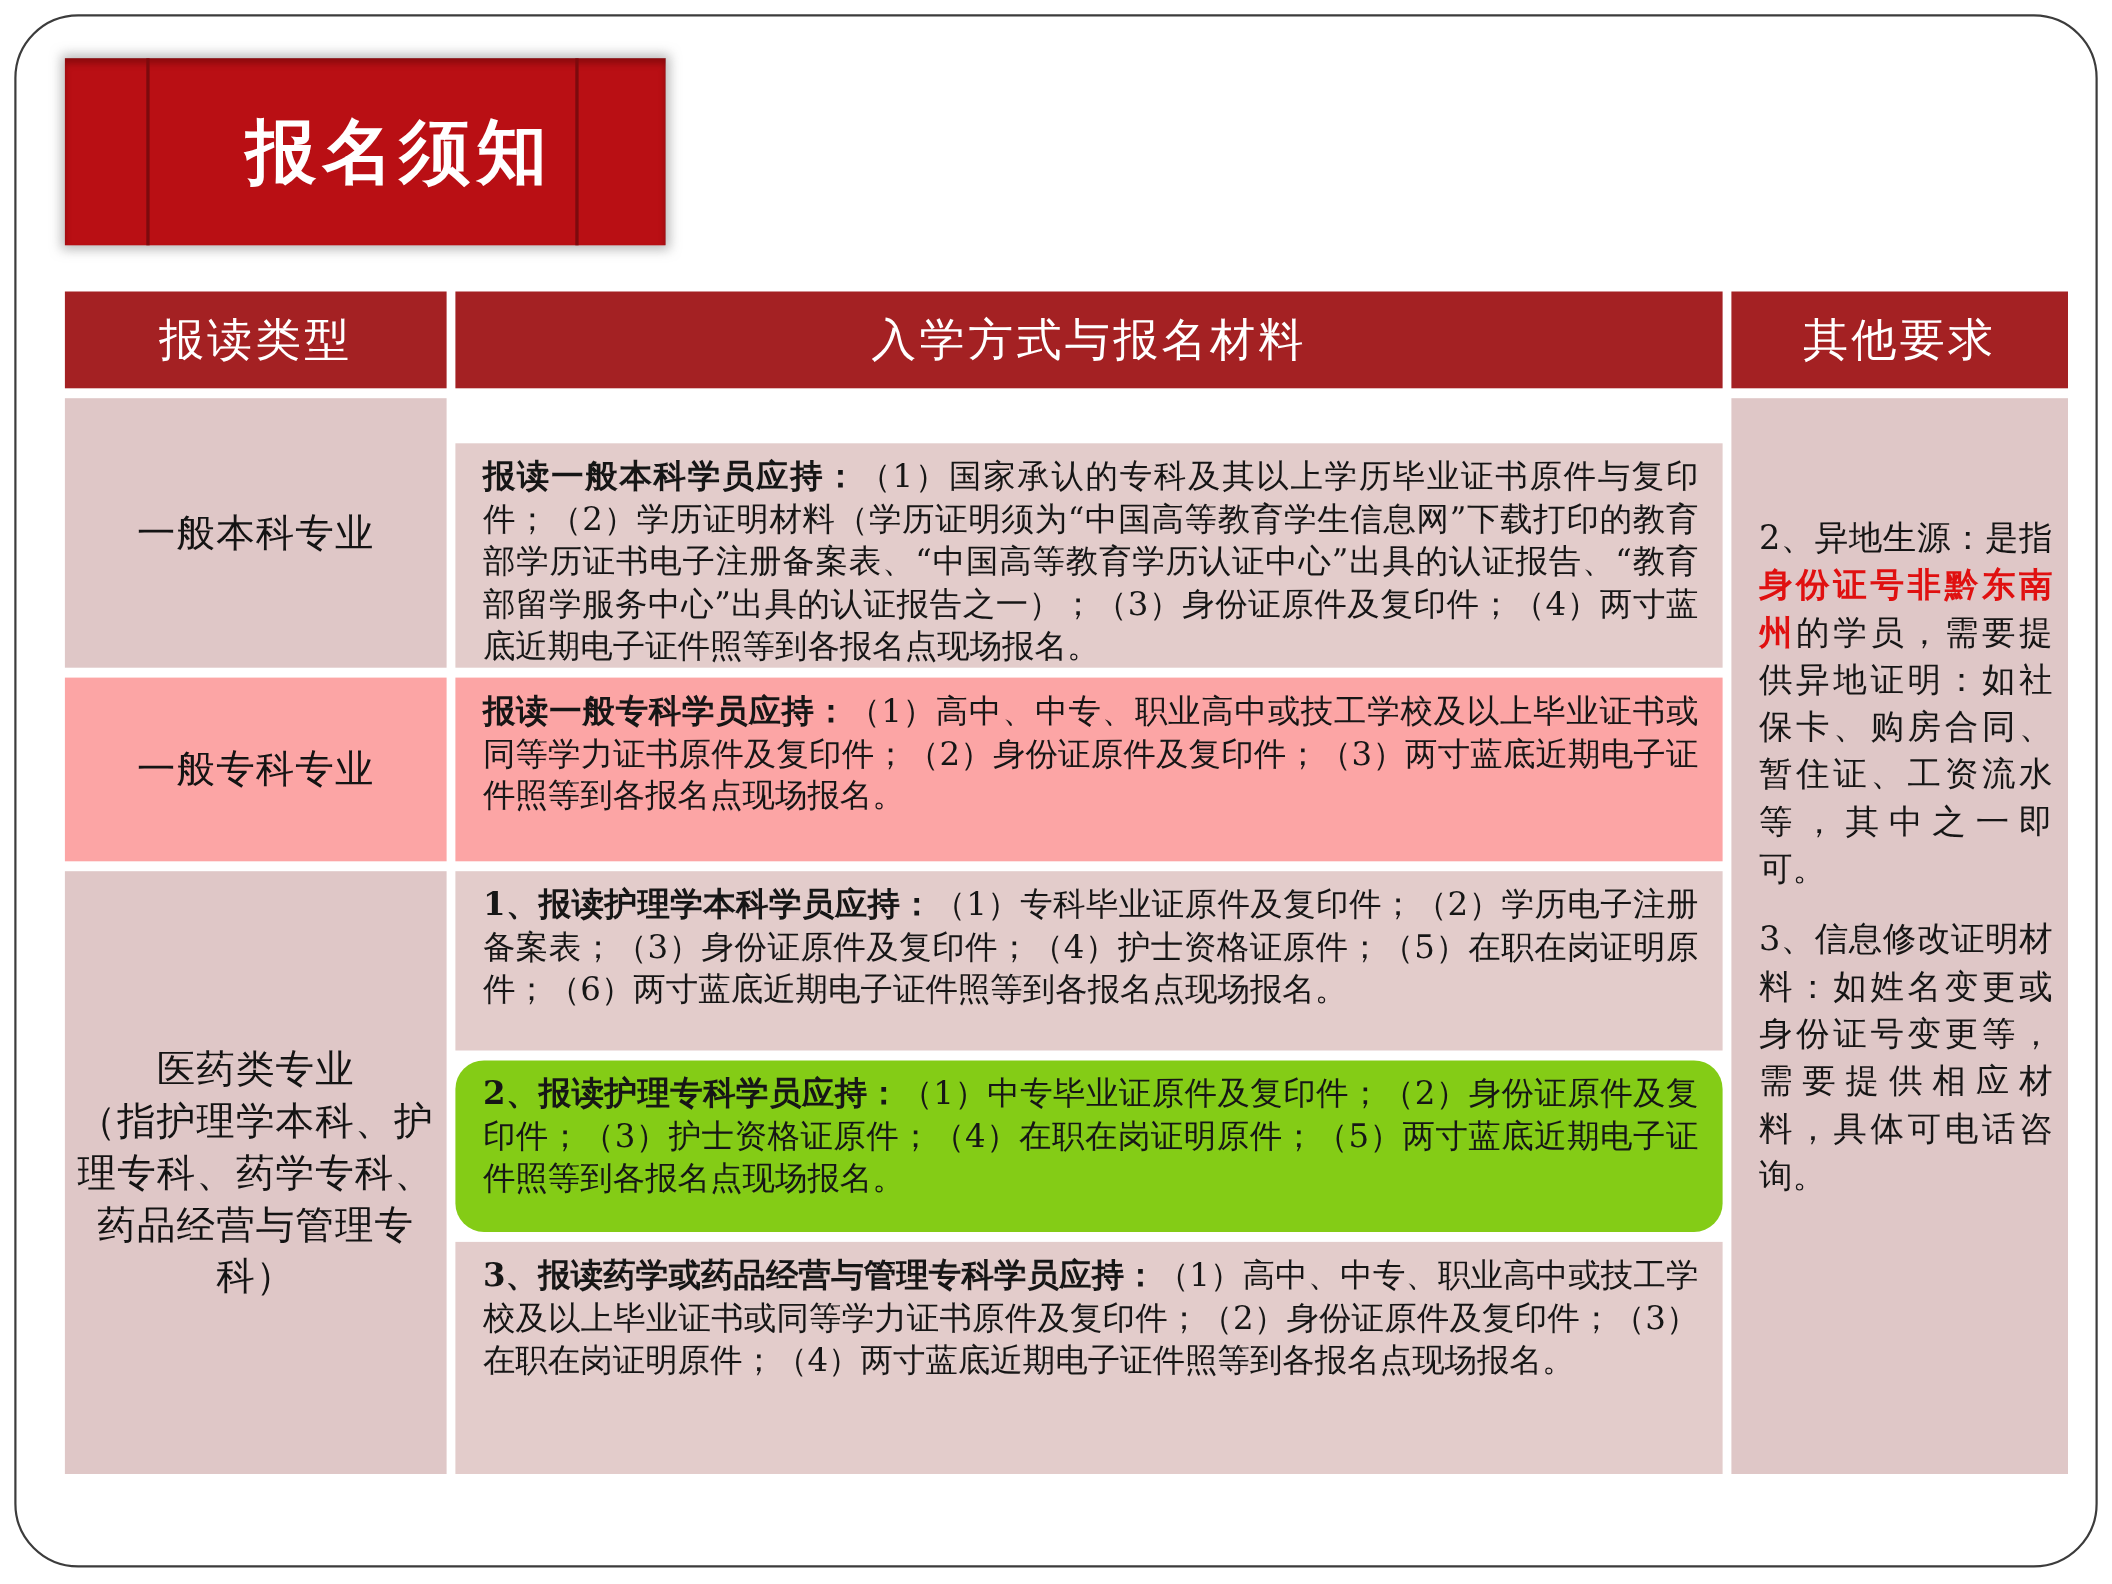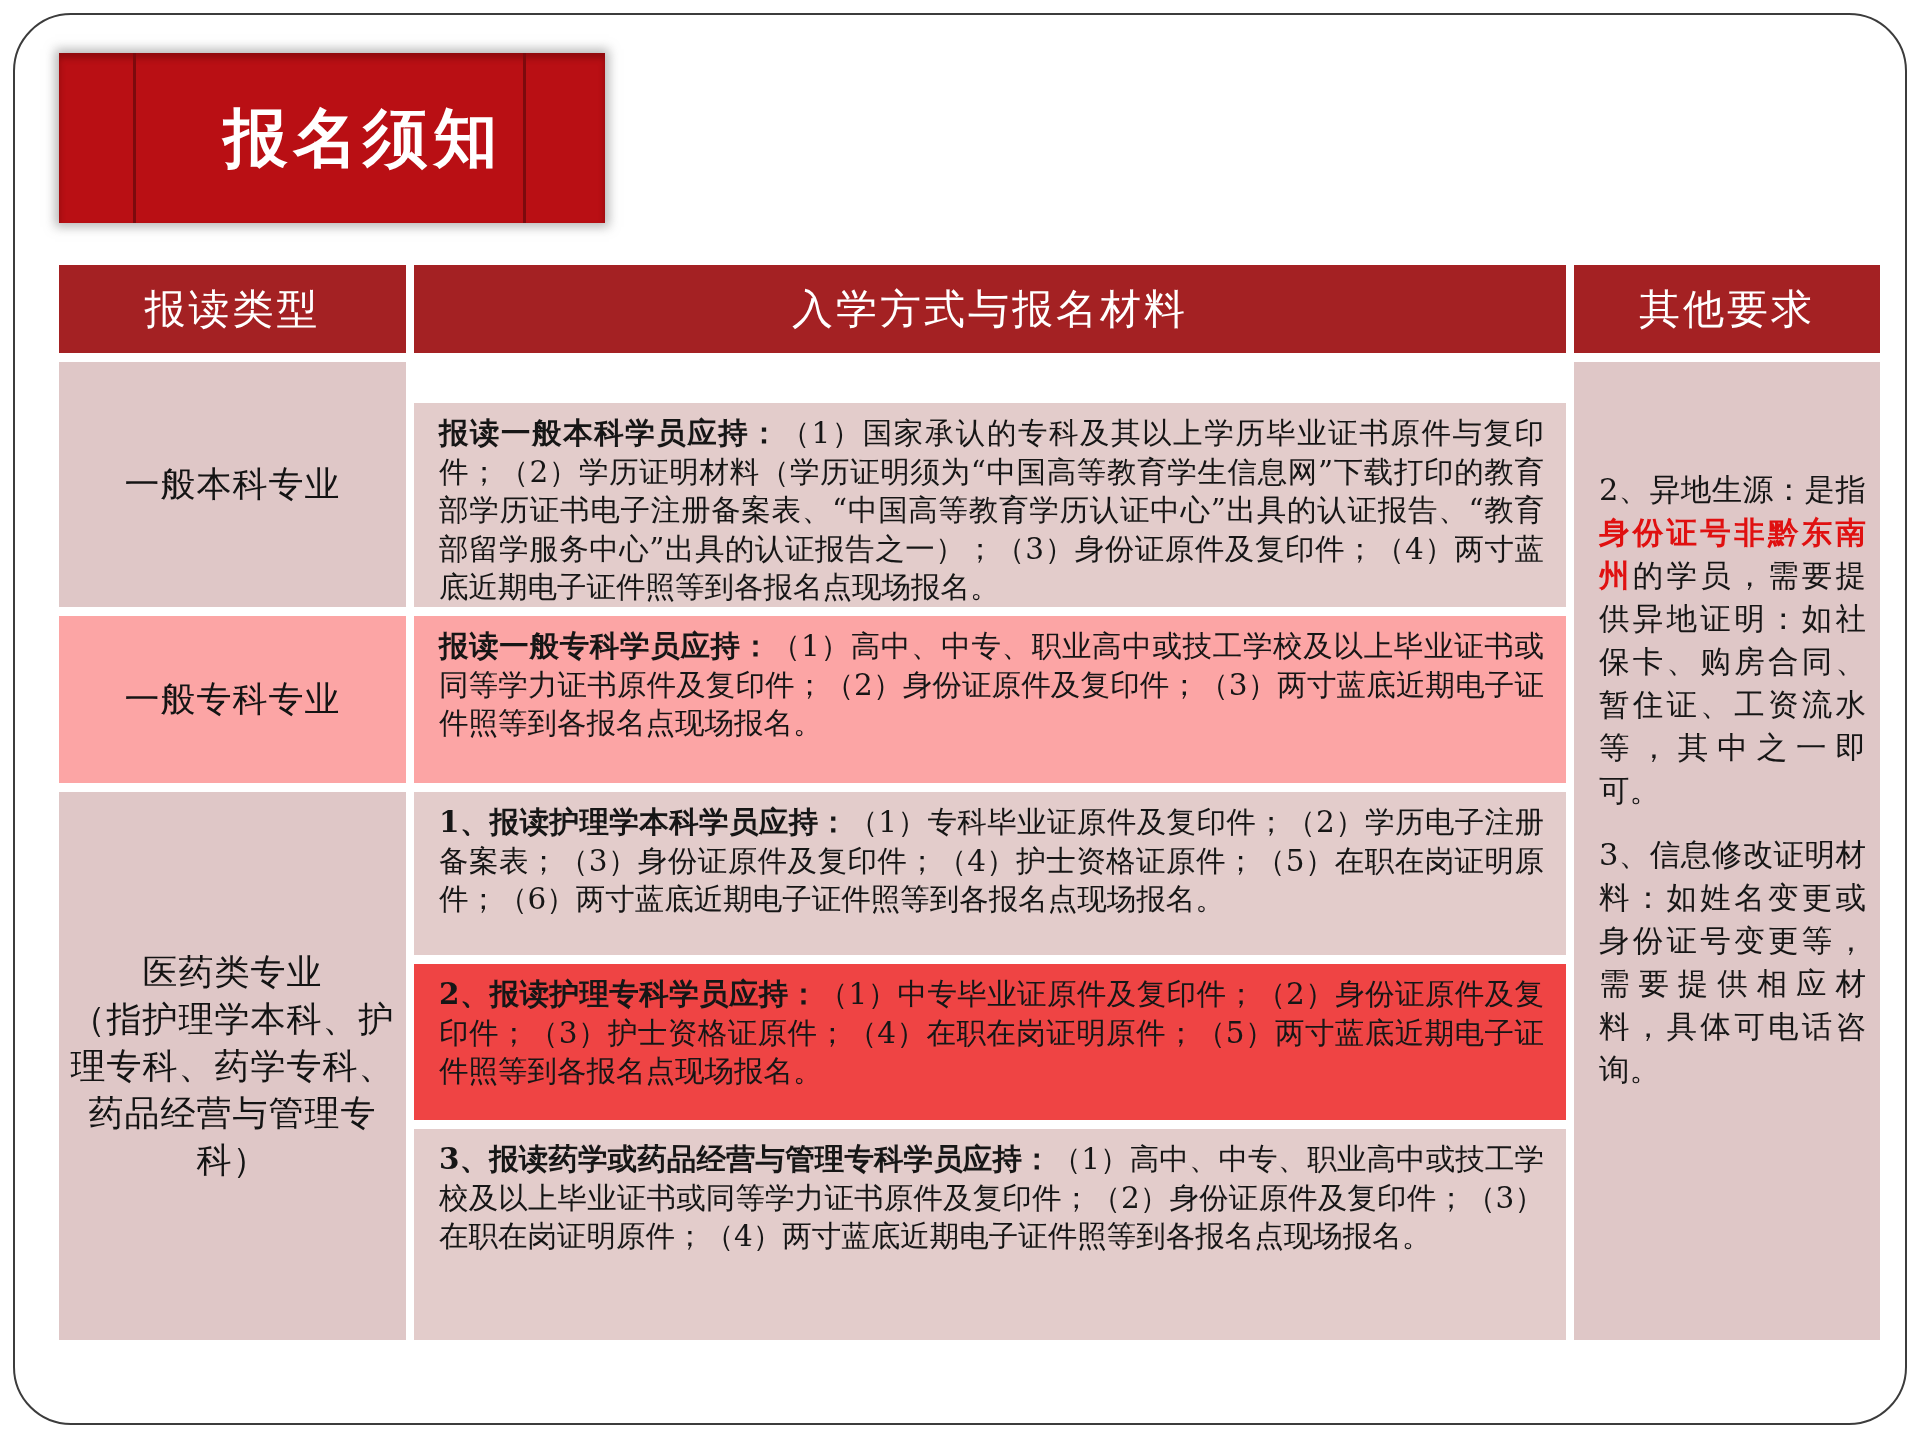--- a/index.html
+++ b/index.html
@@ -44,21 +44,21 @@
     display: flex; align-items: center; justify-content: center;
     font-size: 41px; letter-spacing: 3px;
   }
   .type-cell {
     display: flex; flex-direction: column; align-items: center; justify-content: center;
     font-size: 35px; letter-spacing: 1px; text-align: center; padding: 6px 10px;
   }
   .bg-pink  { background: #dfc7c7; }
   .bg-pink2 { background: #e3cccb; }
   .bg-light { background: #fca5a5; }
-  .bg-light2{ background: #ef4444; }
+  .bg-light2{ background: #84cc16; border-radius: 26px; }
   .req-cell {
     font-size: 29.5px; line-height: 38.5px; text-align: justify;
     padding: 11px 22px 0 25px; color: #161616;
   }
   .req-cell b { font-weight: bold; }
   .other-cell {
     font-size: 30.5px; line-height: 43px; text-align: justify;
     padding: 106px 14px 0 25px; color: #161616;
   }
   .other-cell p + p { margin-top: 21px; }

